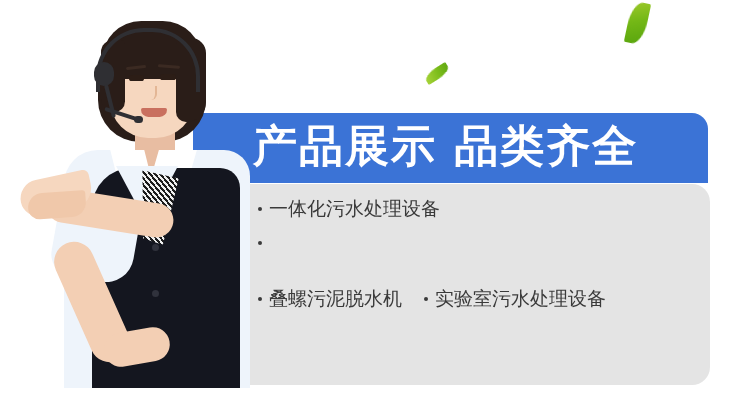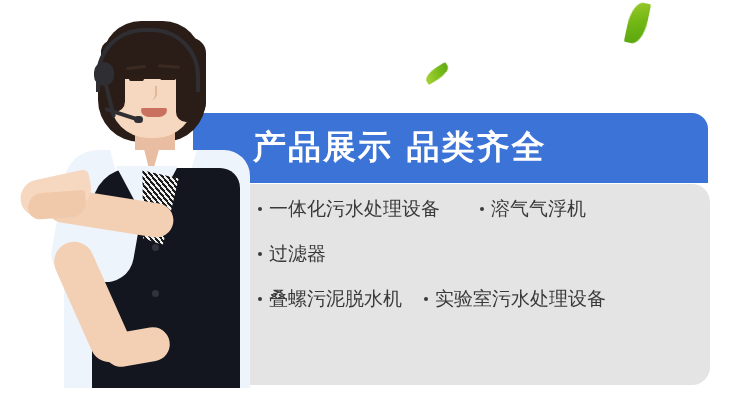--- a/index.html
+++ b/index.html
@@ -63,21 +63,21 @@
     height: 70px;
     background: #3b73d6;
     border-radius: 0 16px 0 0;
   }
   #banner-title {
     position: absolute;
     left: 60px;
     top: 50%;
     transform: translateY(-52%);
     color: #ffffff;
-    font-size: 33px;
+    font-size: 44px;
     font-weight: bold;
     letter-spacing: 2px;
     white-space: nowrap;
     font-family: "DejaVu Sans", "Liberation Sans", sans-serif;
   }
 
   
   #product-list {
     position: absolute;
     left: 258px;
@@ -261,30 +261,25 @@
   </div>
 
   <div id="product-list">
 
     <div class="product-row">
       <span class="product-item">
         <span class="dot"></span>
         <span>一体化污水处理设备</span>
       </span>
       <span class="gap-b"></span>
-      <span class="product-item">
-        <span class="dot"></span>
-        <span>溶气气浮机</span>
-      </span>
     </div>
 
     <div class="product-row">
       <span class="product-item">
         <span class="dot"></span>
-        <span>过滤器</span>
       </span>
       <span class="gap-b"></span>
     </div>
 
     <div class="product-row">
       <span class="product-item">
         <span class="dot"></span>
         <span>叠螺污泥脱水机</span>
       </span>
       <span class="gap-c"></span>

